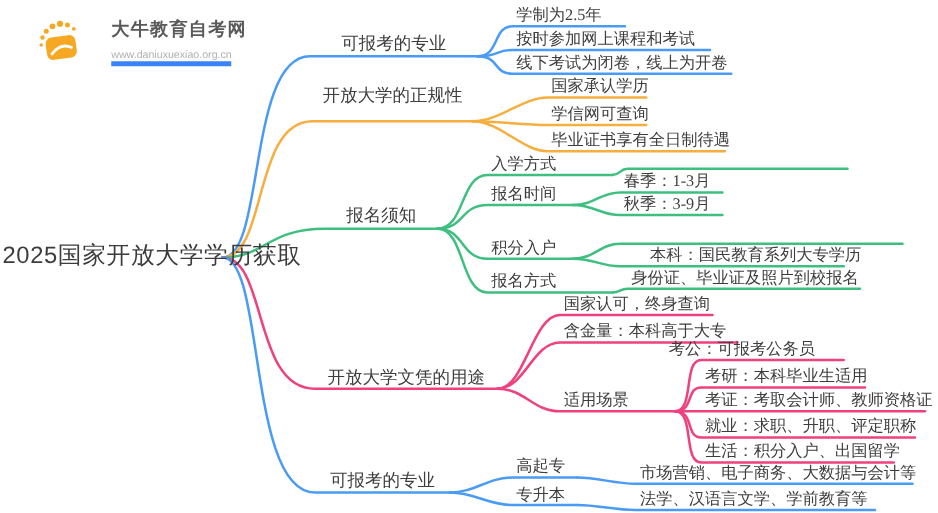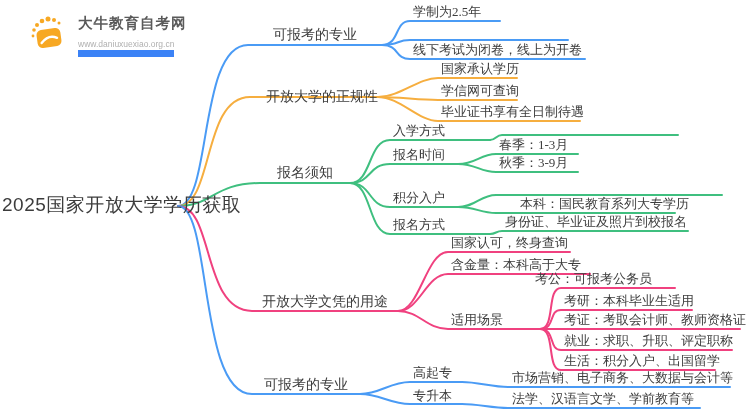--- a/index.html
+++ b/index.html
@@ -14,23 +14,23 @@
   .stroke-green path{stroke:var(--green);}
   .stroke-pink path{stroke:var(--pink);}
   .w2 path{stroke-width:2px;}
   .node{position:absolute;white-space:nowrap;color:var(--text);line-height:16px;}
   .root-label{font-size:19px;letter-spacing:.5px;color:#3c3c3c;}
   .l1{font-size:14px;text-align:center;}
   .l2{font-size:13px;}
   .leaf{font-size:13px;font-family:Liberation Serif, serif;}
   
   .logo{position:absolute;left:28px;top:14px;display:flex;align-items:flex-start;}
-  .logo-text{margin-left:12px;}
+  .logo-text{margin-left:23px;}
   .logo-title{font-size:14.5px;font-weight:bold;color:#5a5a5a;letter-spacing:1px;}
-  .logo-url{font-size:8.5px;color:#b0b0b0;border-bottom:7px solid #3b82f6;padding-bottom:1px;display:inline-block;margin-top:2px;}
+  .logo-url{font-size:8.5px;color:#b0b0b0;border-bottom:4px solid #3b82f6;padding-bottom:1px;display:inline-block;margin-top:2px;}
 </style>
 </head>
 <body>
 
 <div id="canvas">
 
   <svg id="wires" viewBox="0 0 750 410" xmlns="http://www.w3.org/2000/svg">
     <g class="stroke-blue w2">
       <path d="M178,206 C212,206 198,45 248,45 L382,45"></path>
       <path d="M382,45 C400,45 394,21 410,21 L500,21"></path>
@@ -93,23 +93,24 @@
     <div class="logo-text">
       <div class="logo-title">大牛教育自考网</div>
       <div class="logo-url">www.daniuxuexiao.org.cn</div>
     </div>
   </div>
 
   <div class="node root-label" style="left:2px;top:197px;width:174px;text-align:center;">2025国家开放大学学历获取</div>
 
   <div class="node l1" style="left:248px;top:26px;width:134px;">可报考的专业</div>
   <div class="node leaf" style="left:413px;top:4px;">学制为2.5年</div>
+  <div class="node leaf" style="left:413px;top:23px;">按时参加网上课程和考试</div>
   <div class="node leaf" style="left:413px;top:42px;">线下考试为闭卷，线上为开卷</div>
 
-  <div class="node l1" style="left:250px;top:88px;width:128px;text-align:right;">开放大学的正规性</div>
+  <div class="node l1" style="left:250px;top:68px;width:128px;">开放大学的正规性</div>
   <div class="node leaf" style="left:441px;top:61px;">国家承认学历</div>
   <div class="node leaf" style="left:441px;top:83px;">学信网可查询</div>
   <div class="node leaf" style="left:441px;top:104px;">毕业证书享有全日制待遇</div>
 
   <div class="node l1" style="left:260px;top:164px;width:90px;">报名须知</div>
   <div class="node l2" style="left:393px;top:123px;">入学方式</div>
   <div class="node l2" style="left:393px;top:147px;">报名时间</div>
   <div class="node leaf" style="left:499px;top:137px;">春季：1-3月</div>
   <div class="node leaf" style="left:499px;top:155px;">秋季：3-9月</div>
   <div class="node l2" style="left:393px;top:190px;">积分入户</div>

